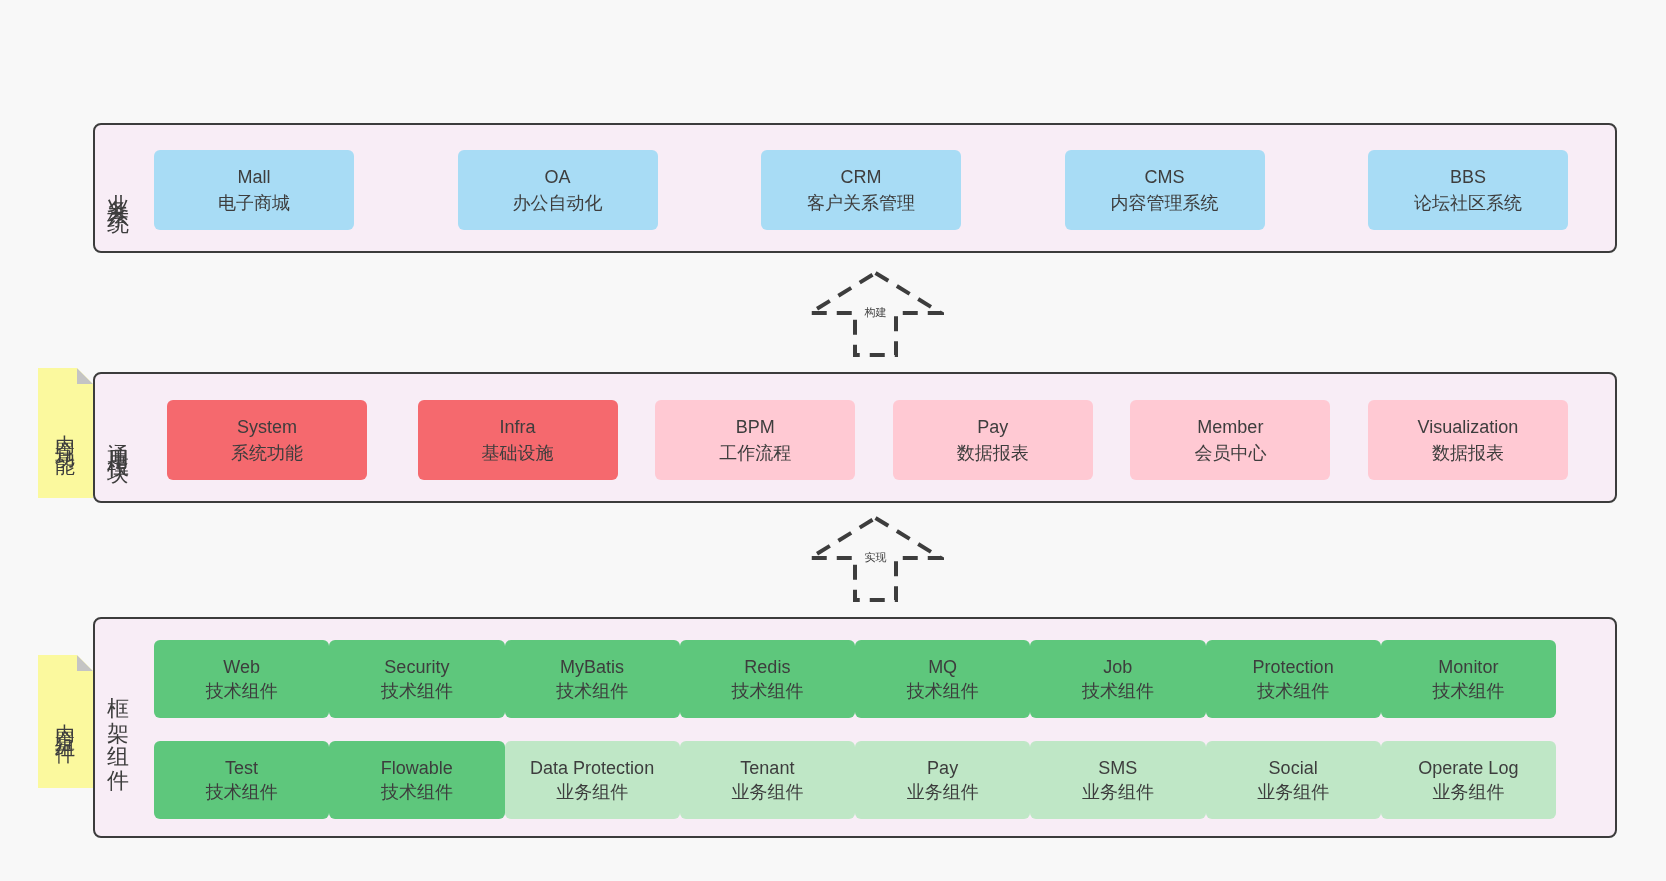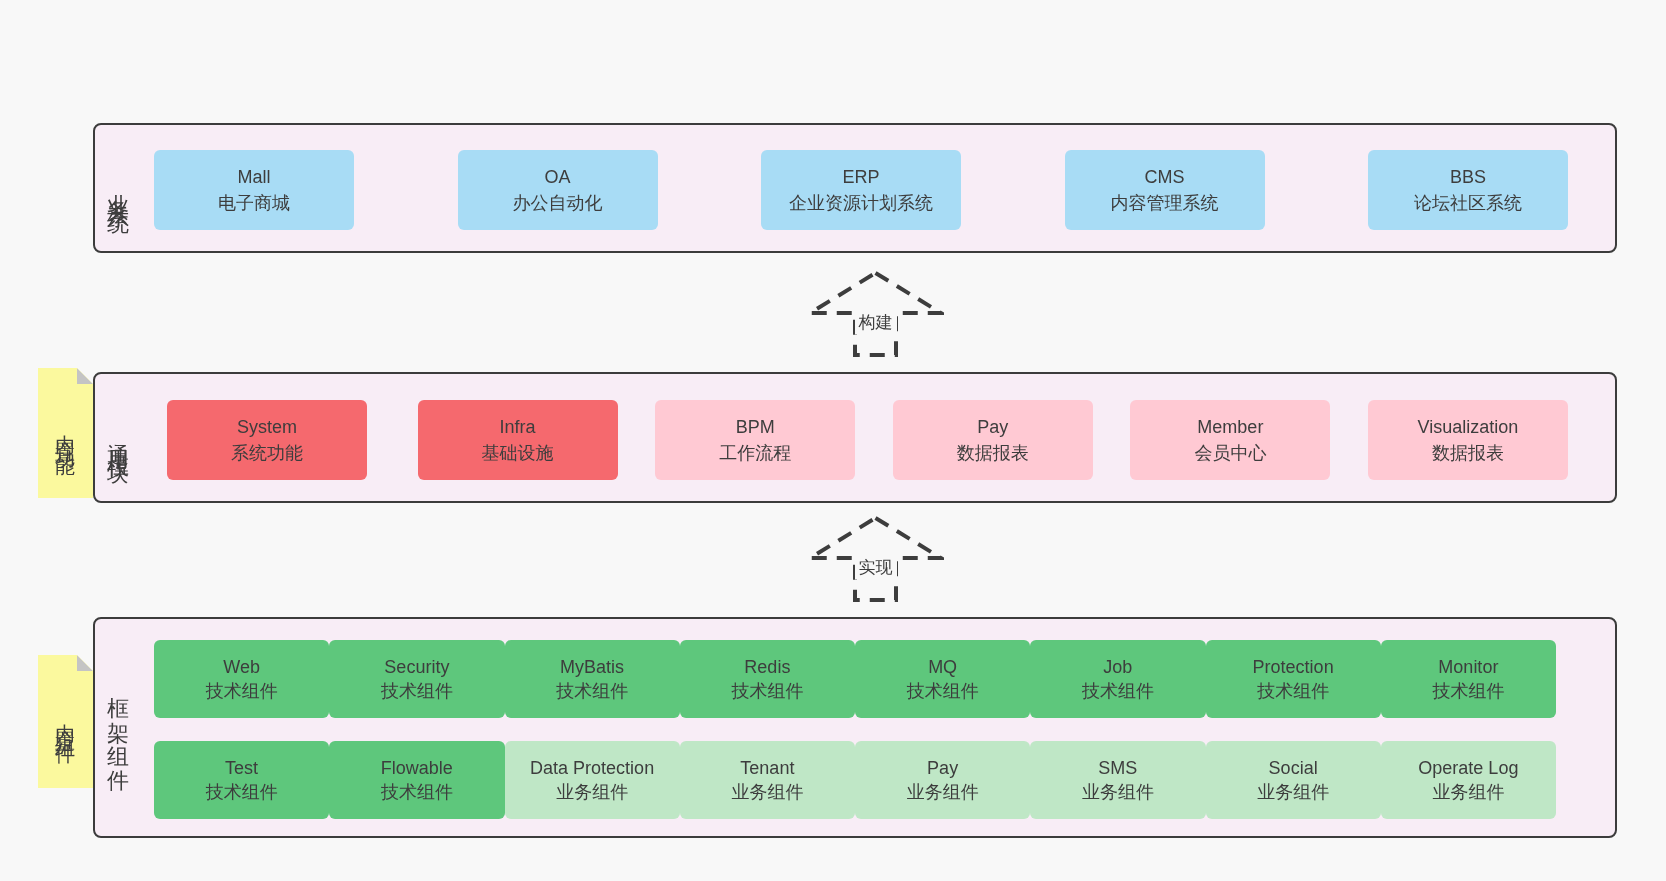--- a/index.html
+++ b/index.html
@@ -55,41 +55,41 @@
     background:var(--fold);
     clip-path:polygon(0 0,100% 100%,0 100%);
   }
   .arrow-up{position:absolute;width:137px;height:88px;}
   .arrow-up svg{position:absolute;left:0;top:0;}
   .arrow-up path{
     fill:none;stroke:var(--arrow);stroke-width:4;
     stroke-dasharray:15 10;stroke-linejoin:miter;
   }
   .arrow-label{
-    position:absolute;left:50%;top:52px;transform:translate(-50%,-50%);
-    background:var(--pageBg);padding:1px 4px;font-size:17px;white-space:nowrap;
+    position:absolute;left:50%;top:42px;transform:translate(-50%,-50%);
+    background:var(--pageBg);padding:1px 4px;font-size:11px;white-space:nowrap;
   }
 </style>
 </head>
 <body>
 
 <section class="panel" style="top:123px;height:130px;">
   <div class="panel-label">业务系统</div>
   <div class="row row-wide" style="top:25px;right:47px;">
     <div class="box blue">
       <div>Mall</div>
       <div>电子商城</div>
     </div>
     <div class="box blue">
       <div>OA</div>
       <div>办公自动化</div>
     </div>
     <div class="box blue">
-      <div>ERP</div>
-      <div>企业资源计划系统</div>
+      <div>CRM</div>
+      <div>客户关系管理</div>
     </div>
     <div class="box blue">
       <div>CMS</div>
       <div>内容管理系统</div>
     </div>
     <div class="box blue">
       <div>BBS</div>
       <div>论坛社区系统</div>
     </div>
   </div>

